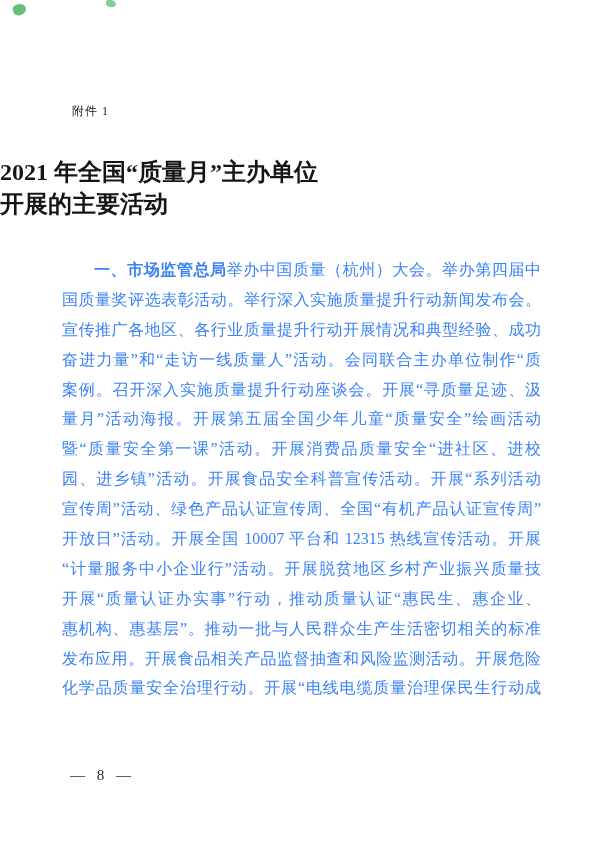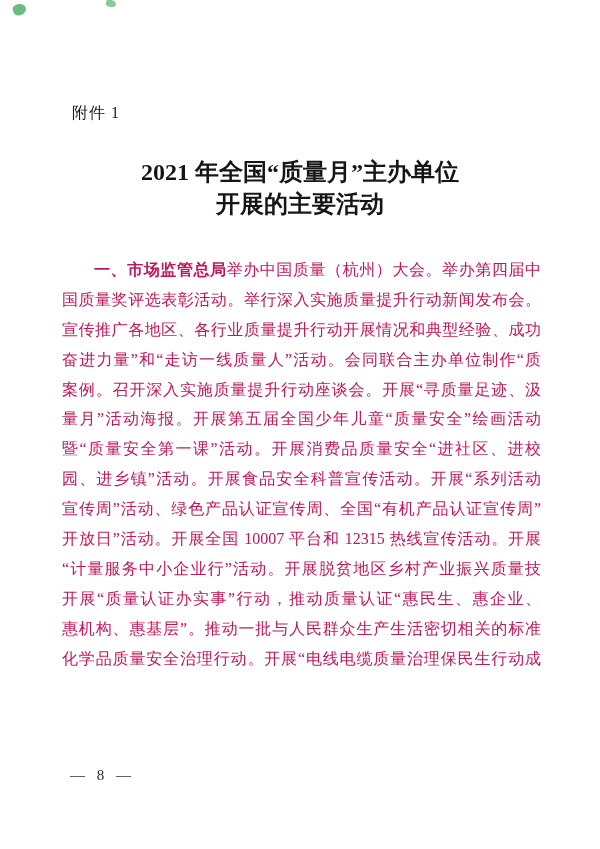--- a/index.html
+++ b/index.html
@@ -19,47 +19,46 @@
     opacity: 0.75;
     border-radius: 40% 60% 55% 45%;
   }
   .scan-mark.m1 { left: 13px; top: 4px;  width: 13px; height: 11px; transform: rotate(-18deg); }
   .scan-mark.m2 { left: 106px; top: 0px; width: 10px; height: 7px;  transform: rotate(12deg); opacity: 0.6; }
 
   .attachment-label {
     position: absolute;
     left: 72px;
     top: 103px;
-    font-size: 16px;
+    font-size: 12px;
     letter-spacing: 1px;
     color: #1c1c1c;
     font-family: Liberation Serif, serif;
   }
   .doc-title {
     position: absolute;
     left: 0;
     top: 156px;
     width: 600px;
     margin: 0;
-    text-align: center;
     font-size: 24px;
     font-weight: bold;
     line-height: 32px;
     color: #151515;
   }
   .doc-title .title-line { display: block; }
 
   .body-block {
     position: absolute;
     left: 62px;
     top: 255px;
     width: 479px;
     font-size: 16px;
     line-height: 29.9px;
-    color: #be185d;
+    color: #3b82f6;
   }
   .body-line {
     text-align: justify;
     text-align-last: justify;
     text-justify: inter-character;
     white-space: nowrap;
     overflow: hidden;
     height: 29.9px;
   }
   .body-line.first { text-indent: 32px; }
@@ -96,18 +95,19 @@
     <div class="body-line">奋进力量”和“走访一线质量人”活动。会同联合主办单位制作“质</div>
     <div class="body-line">案例。召开深入实施质量提升行动座谈会。开展“寻质量足迹、汲</div>
     <div class="body-line">量月”活动海报。开展第五届全国少年儿童“质量安全”绘画活动</div>
     <div class="body-line">暨“质量安全第一课”活动。开展消费品质量安全“进社区、进校</div>
     <div class="body-line">园、进乡镇”活动。开展食品安全科普宣传活动。开展“系列活动</div>
     <div class="body-line">宣传周”活动、绿色产品认证宣传周、全国“有机产品认证宣传周”</div>
     <div class="body-line">开放日”活动。开展全国 10007 平台和 12315 热线宣传活动。开展</div>
     <div class="body-line">“计量服务中小企业行”活动。开展脱贫地区乡村产业振兴质量技</div>
     <div class="body-line">开展“质量认证办实事”行动，推动质量认证“惠民生、惠企业、</div>
     <div class="body-line">惠机构、惠基层”。推动一批与人民群众生产生活密切相关的标准</div>
+    <div class="body-line">发布应用。开展食品相关产品监督抽查和风险监测活动。开展危险</div>
     <div class="body-line">化学品质量安全治理行动。开展“电线电缆质量治理保民生行动成</div>
   </div>
 
   <div class="page-number">— 8 —</div>
 
 </div>
 
 </body></html>

